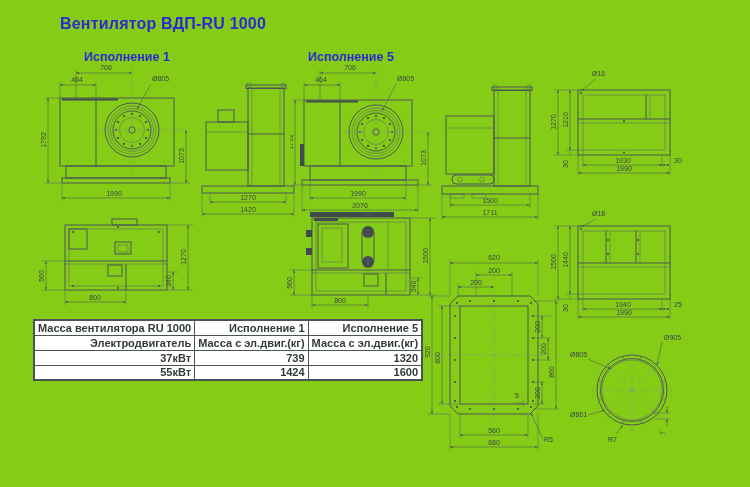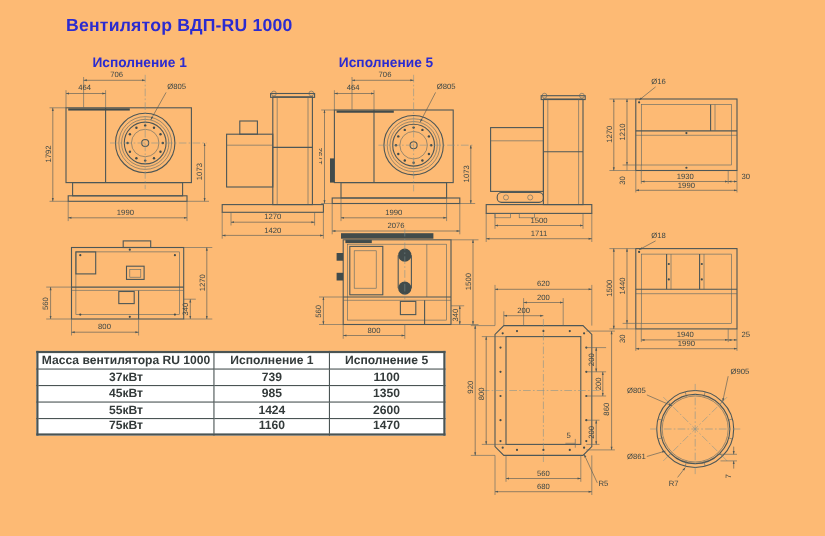--- a/index.html
+++ b/index.html
@@ -1,31 +1,31 @@
 <!DOCTYPE html>
 <html><head>
 <meta charset="utf-8">
 <style>
   *{margin:0;padding:0;box-sizing:border-box}
   html,body{background:#ffffff}
-  .sheet{position:relative;width:750px;height:487px;background:#fdba74;overflow:hidden;
+  .sheet{position:relative;width:750px;height:487px;background:#84cc16;overflow:hidden;
          font-family:"Liberation Sans",sans-serif}
   .title{position:absolute;left:60px;top:15px;font-size:16px;font-weight:bold;color:#2b2bd0;letter-spacing:.2px}
   .sec-head{position:absolute;font-size:12.5px;font-weight:bold;color:#2b2bd0;white-space:nowrap}
   .drw{position:absolute}
   svg text{font-family:"Liberation Sans",sans-serif;font-size:7px;fill:#3b4646}
   svg .ln{stroke:#4d5757;stroke-width:1;fill:none}
   svg .th{stroke:#5a6666;stroke-width:.55;fill:none}
   svg .dk{fill:#414b4b;stroke:none}
   svg .cl{stroke:#7c9191;stroke-width:.5;fill:none;stroke-dasharray:7 2 1.5 2}
   svg .dim{stroke:#4d5757;stroke-width:.55;fill:none;marker-start:url(#arw);marker-end:url(#arw)}
   svg .ldr{stroke:#4d5757;stroke-width:.55;fill:none;marker-end:url(#arw)}
   .mass-table{position:absolute;left:33px;top:319px;border-collapse:collapse;border:2px solid #4a5454;
               font-size:11px;font-weight:bold;color:#333a3a;background:#fff;table-layout:fixed}
-  .mass-table td{border:1px solid #4a5454;text-align:center;height:15px;padding:0 3px;vertical-align:middle;overflow:hidden;white-space:nowrap}
+  .mass-table td{border:1px solid #4a5454;text-align:right;height:15px;padding:0 3px;vertical-align:middle;overflow:hidden;white-space:nowrap}
 </style>
 </head>
 <body>
 
 <div class="sheet">
 
   <svg width="0" height="0" style="position:absolute" aria-hidden="true">
     <defs>
       <marker id="arw" viewBox="0 0 10 10" refX="9.5" refY="5" markerWidth="6" markerHeight="6" orient="auto-start-reverse">
         <path d="M0.5,2.3 L9.5,5 L0.5,7.7 Z" fill="#4d5757"></path>
@@ -485,35 +485,30 @@
         <col style="width:105px">
         <col style="width:104px">
       </colgroup>
     <tbody>
       <tr>
         <td>Масса вентилятора RU 1000</td>
         <td>Исполнение 1</td>
         <td>Исполнение 5</td>
       </tr>
       <tr>
+        <td>Электродвигатель</td>
+        <td>Масса с эл.двиг.(кг)</td>
+        <td>Масса с эл.двиг.(кг)</td>
+      </tr>
+      <tr>
         <td>37кВт</td>
         <td>739</td>
-        <td>1100</td>
-      </tr>
-      <tr>
-        <td>45кВт</td>
-        <td>985</td>
-        <td>1350</td>
+        <td>1320</td>
       </tr>
       <tr>
         <td>55кВт</td>
         <td>1424</td>
-        <td>2600</td>
-      </tr>
-      <tr>
-        <td>75кВт</td>
-        <td>1160</td>
-        <td>1470</td>
+        <td>1600</td>
       </tr>
     </tbody>
   </table>
 
 </div>
 
 </body></html>

